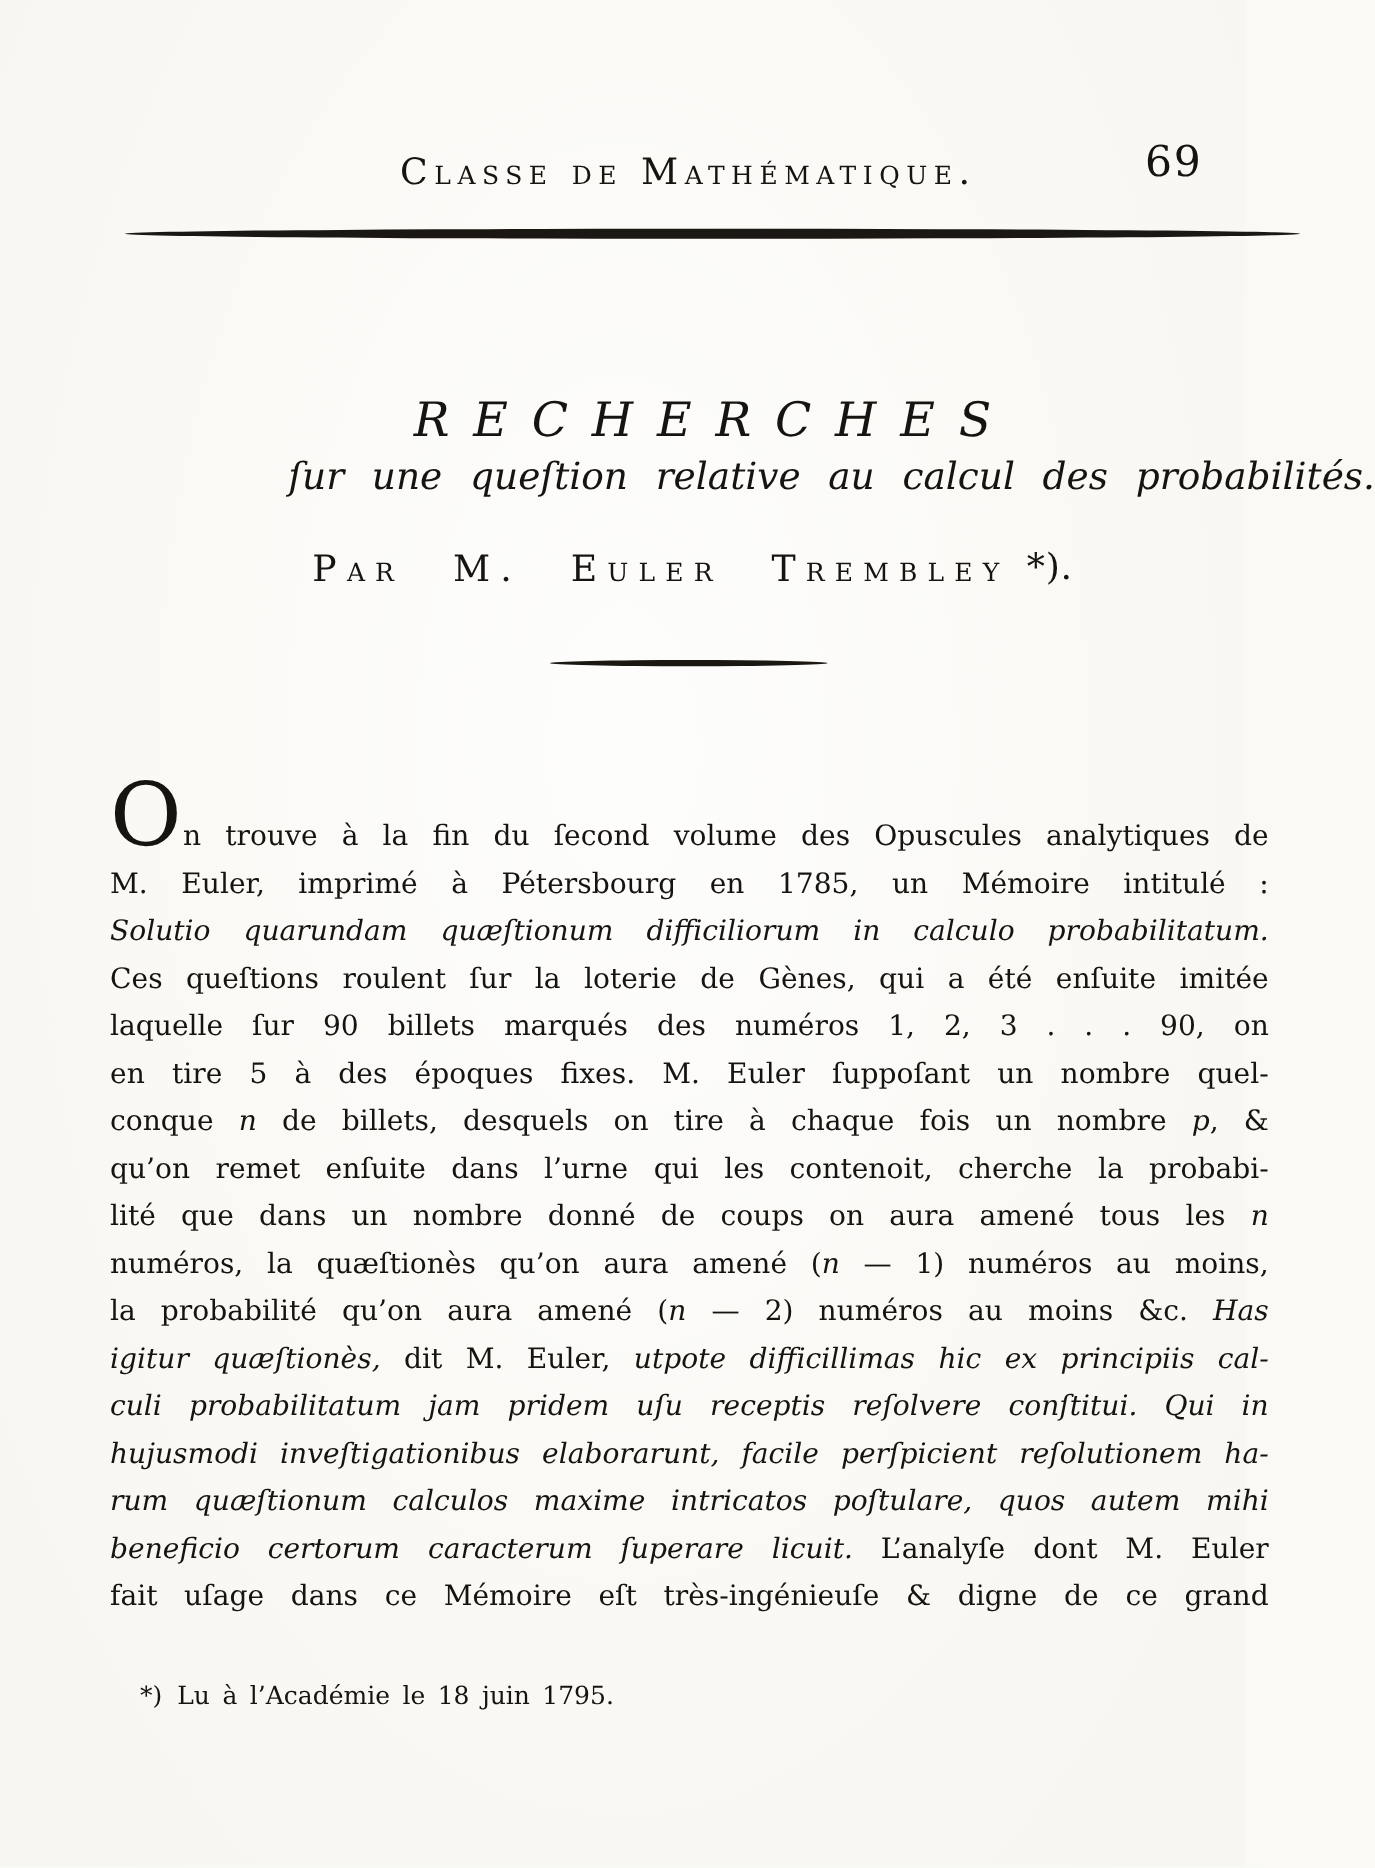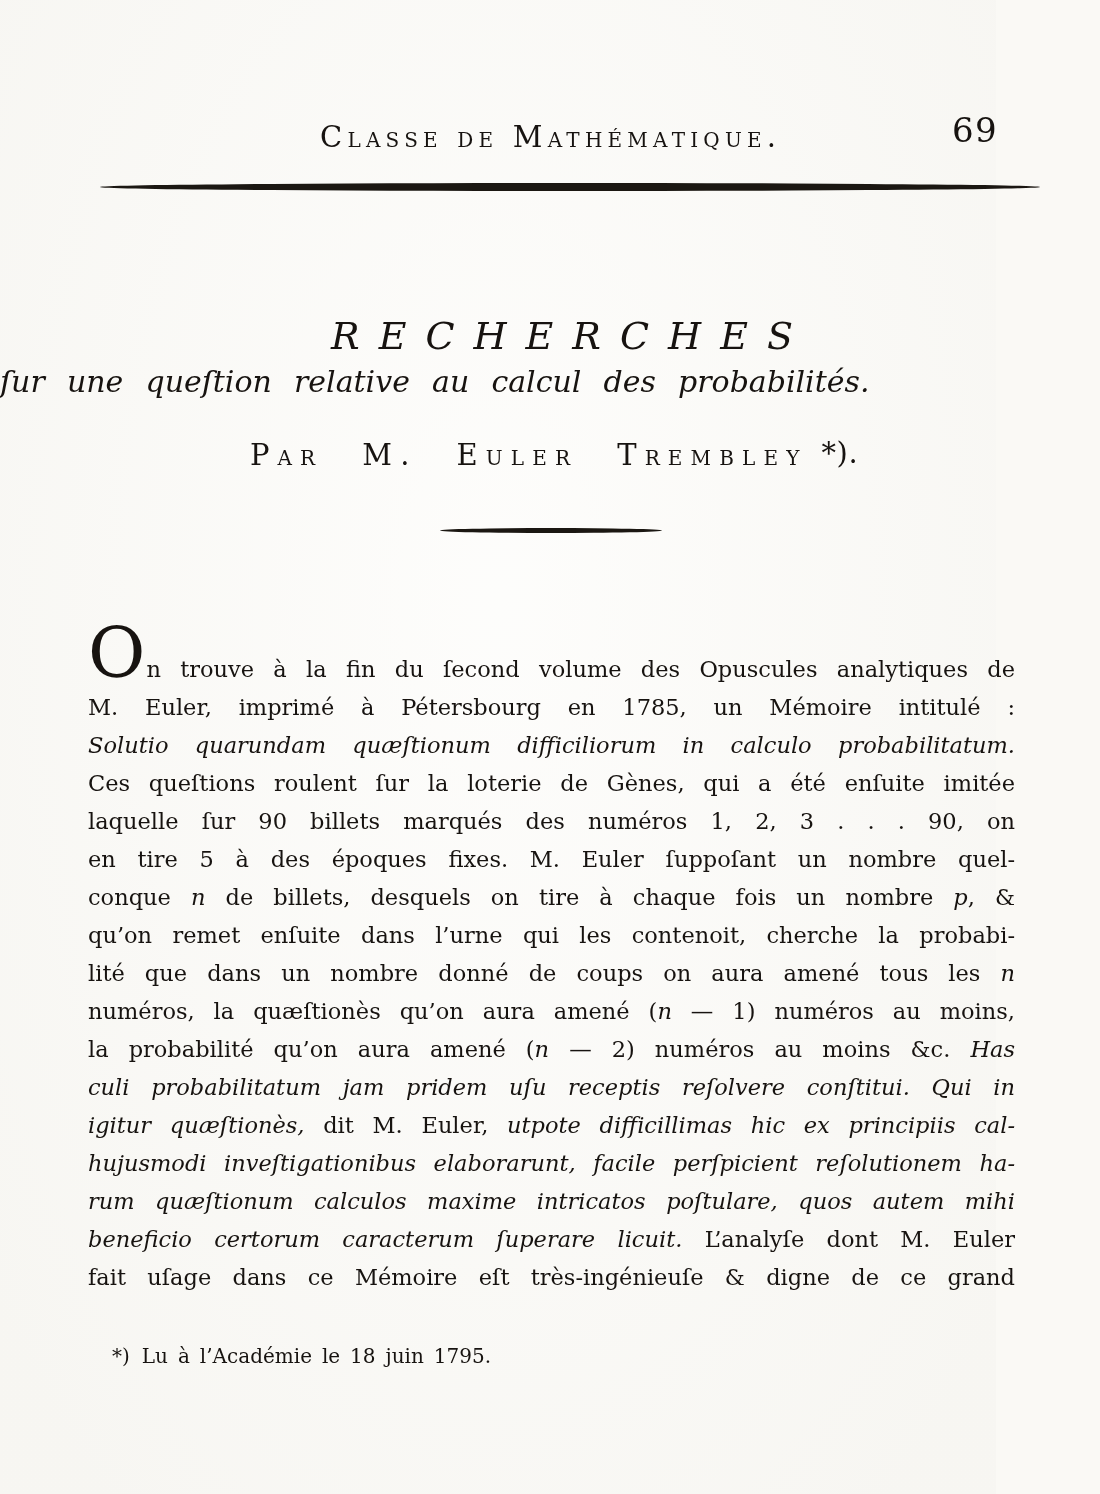--- a/index.html
+++ b/index.html
@@ -19,40 +19,40 @@
   }
 
   
   .running-title {
     position: absolute; left: 320px; top: 120px;
     font-variant: small-caps;
     font-size: 29px; letter-spacing: 0.18em;
     white-space: nowrap;
   }
   .page-number {
-    position: absolute; left: 952px; top: 110px;
+    position: absolute; left: 916px; top: 110px;
     font-size: 34px; letter-spacing: 0.04em;
   }
 
   
   .rule { position: absolute; background: #1b1712; border-radius: 50%; }
   .top-rule { left: 100px; top: 183px; width: 940px; height: 8px; }
   .mid-rule { left: 440px; top: 528px; width: 222px; height: 5px; }
 
   
   .title {
     position: absolute; left: 0; top: 302px; width: 1100px;
     text-align: center;
     font-style: italic;
     font-size: 38px; letter-spacing: 0.5em; text-indent: 0.5em;
     white-space: nowrap;
   }
   .subtitle {
     position: absolute; left: 0; top: 364px; width: 1100px;
-    text-align: left;
+    text-align: right;
     font-style: italic;
     font-size: 30px; word-spacing: 0.42em;
     white-space: nowrap;
   }
   .byline {
     position: absolute; left: 0; top: 438px; width: 1100px;
     text-align: center;
     font-variant: small-caps;
     font-size: 29px; letter-spacing: 0.28em; text-indent: 0.28em;
     word-spacing: 0.75em;
@@ -112,22 +112,22 @@
       <div class="line"><span>M. Euler, imprimé à Pétersbourg en 1785, un Mémoire intitulé :</span></div>
       <div class="line"><span class="it">Solutio quarundam quæſtionum difficiliorum in calculo probabilitatum.</span></div>
       <div class="line"><span>Ces queſtions roulent ſur la loterie de Gènes, qui a été enſuite imitée</span></div>
       <div class="line"><span>laquelle ſur 90 billets marqués des numéros 1, 2, 3 . . . 90, on</span></div>
       <div class="line"><span>en tire 5 à des époques fixes.  M. Euler ſuppoſant un nombre quel-</span></div>
       <div class="line"><span>conque </span><span class="it">n</span><span> de billets, desquels on tire à chaque fois un nombre </span><span class="it">p</span><span>, &amp;</span></div>
       <div class="line"><span>qu’on remet enſuite dans l’urne qui les contenoit, cherche la probabi-</span></div>
       <div class="line"><span>lité que dans un nombre donné de coups on aura amené tous les </span><span class="it">n</span></div>
       <div class="line"><span>numéros, la quæſtionès qu’on aura amené (</span><span class="it">n</span><span> — 1) numéros au moins,</span></div>
       <div class="line"><span>la probabilité qu’on aura amené (</span><span class="it">n</span><span> — 2) numéros au moins &amp;c.  </span><span class="it">Has</span></div>
+      <div class="line"><span class="it">igitur quæſtionès,</span><span> dit M. Euler, </span><span class="it">utpote difficillimas hic ex principiis cal-</span></div>
       <div class="line"><span class="it">culi probabilitatum jam pridem uſu receptis reſolvere conſtitui.  Qui in</span></div>
-      <div class="line"><span class="it">igitur quæſtionès,</span><span> dit M. Euler, </span><span class="it">utpote difficillimas hic ex principiis cal-</span></div>
       <div class="line"><span class="it">hujusmodi inveſtigationibus elaborarunt, facile perſpicient reſolutionem ha-</span></div>
       <div class="line"><span class="it">rum quæſtionum calculos maxime intricatos poſtulare, quos autem mihi</span></div>
       <div class="line"><span class="it">beneficio certorum caracterum ſuperare licuit.</span><span>  L’analyſe dont M. Euler</span></div>
       <div class="line"><span>fait uſage dans ce Mémoire eſt très-ingénieuſe &amp; digne de ce grand</span></div>
     </section>
 
   <div class="footnote">
     <span class="fn-mark">*)</span><span>Lu à l’Académie le 18 juin 1795.</span>
   </div>
 

